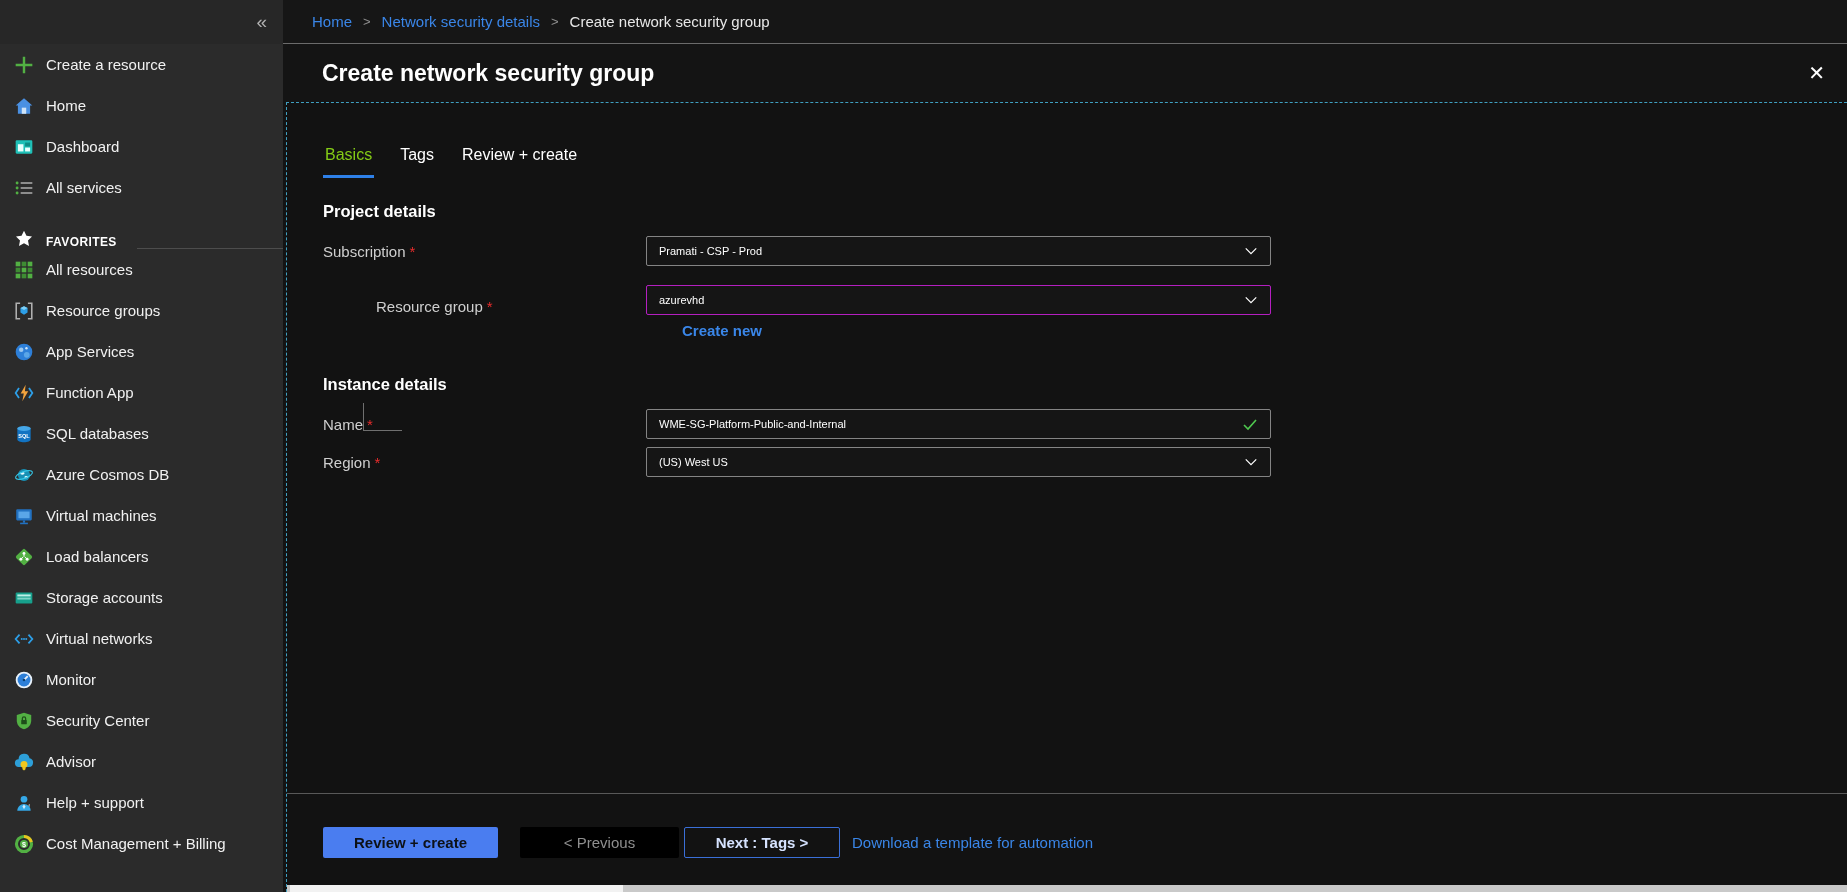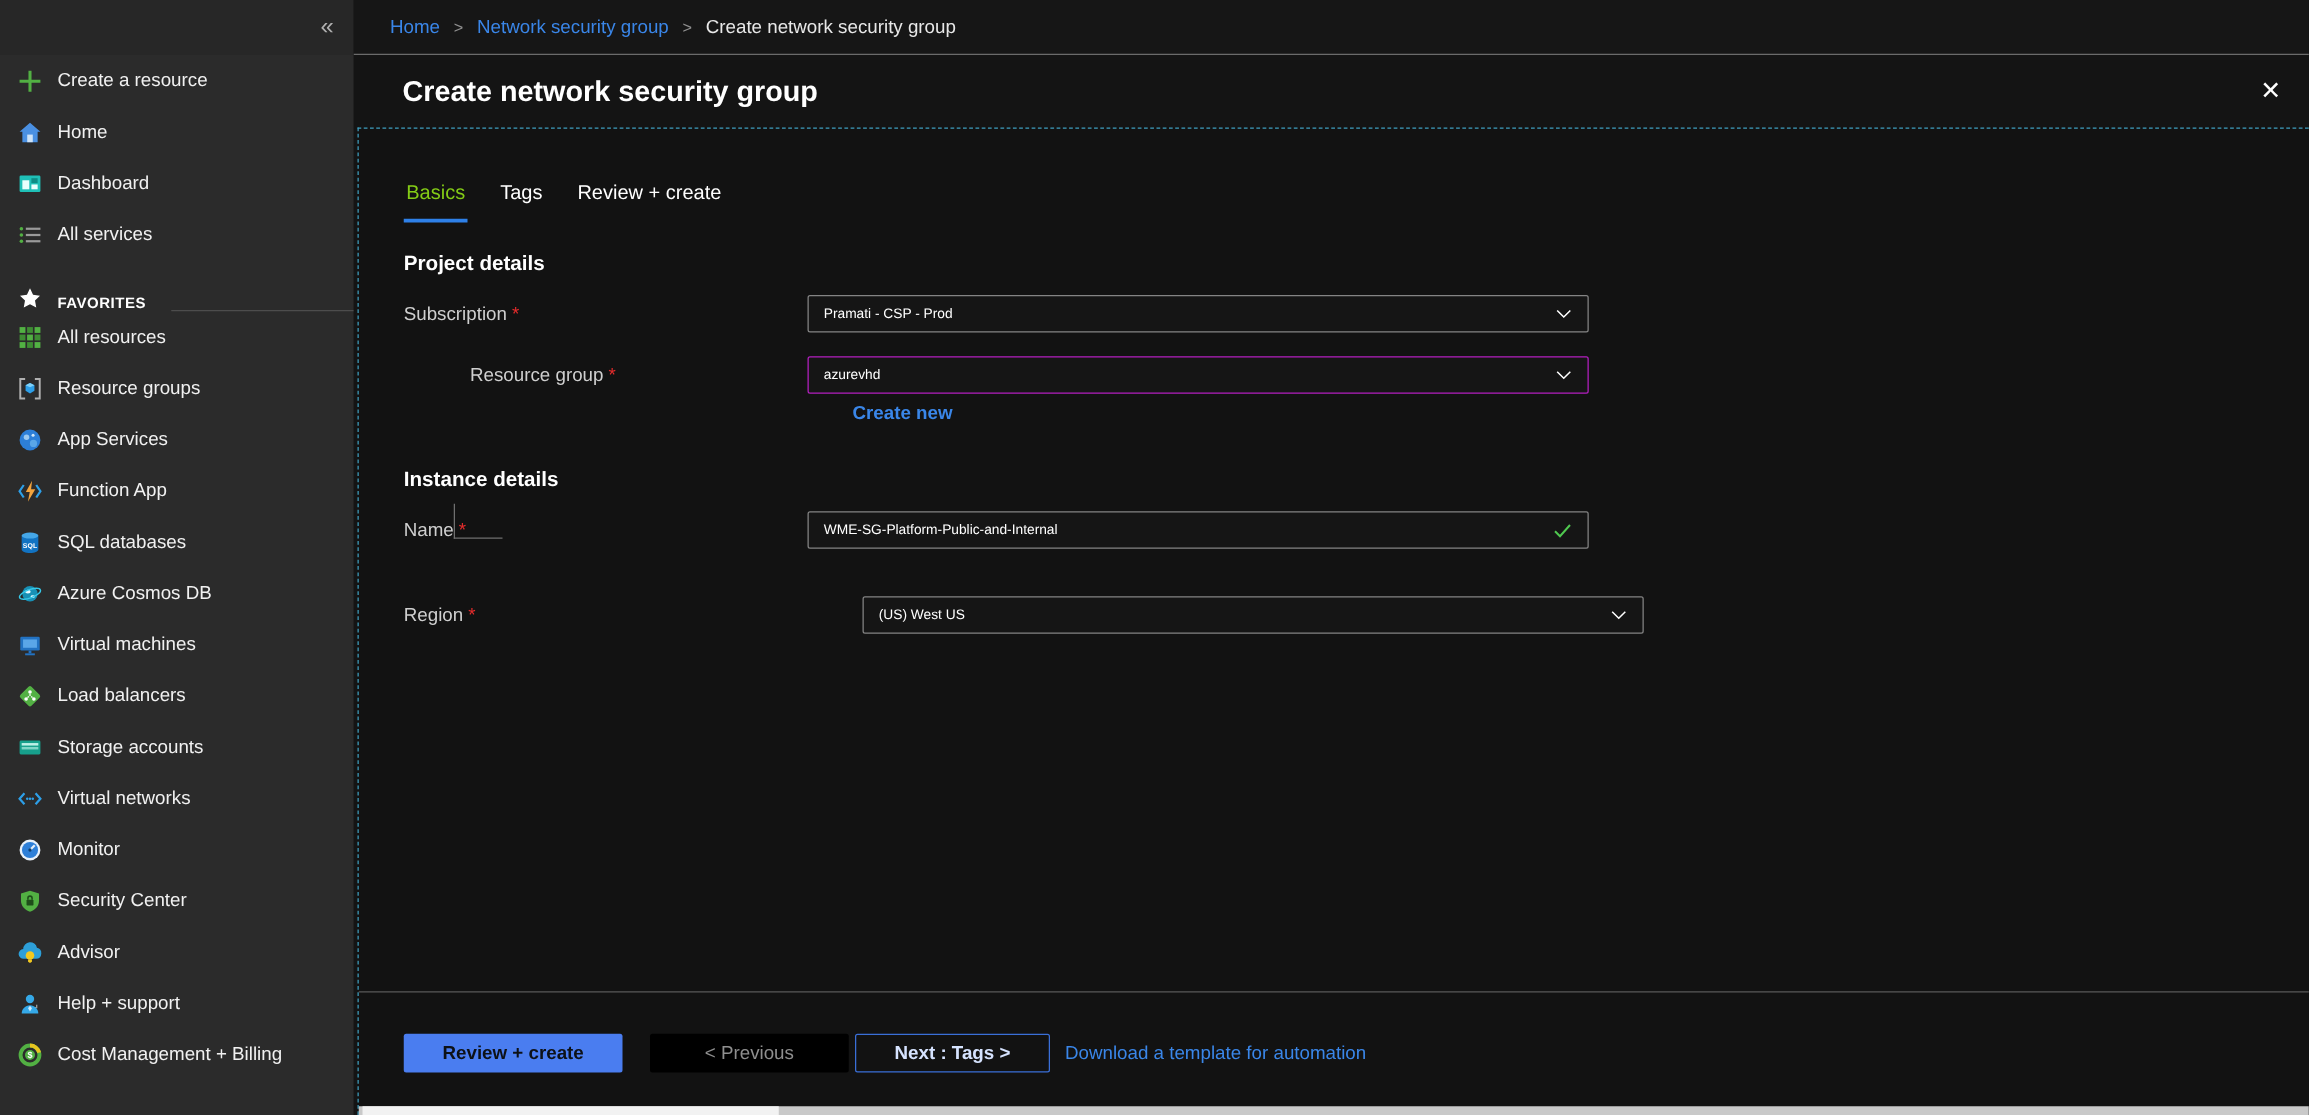--- a/index.html
+++ b/index.html
@@ -32,22 +32,22 @@
   
   .panel{position:absolute;top:102px;left:3px;right:0;bottom:0;
     border-top:1px dashed #3f9fc0;border-left:1px dashed #3f9fc0;background:#121212;}
   .panel-inner{padding-left:36px;}
   .tabs{display:flex;gap:24px;margin-top:43px;}
   .tab{font-size:16px;color:#ffffff;padding:0 2px 11px;cursor:pointer;border-bottom:3px solid transparent;}
   .tab.active{color:#84cc16;border-bottom-color:#2e80e8;}
   .section-heading{font-size:16.5px;font-weight:700;color:#ffffff;margin-top:24px;}
   .section-heading.second{margin-top:36px;}
   .form-row{display:flex;align-items:center;margin-top:15px;position:relative;}
-  .form-row.rg{margin-top:19px;}
-  .form-row.region{margin-top:38px;gap:44px;}
+  .form-row.rg{margin-top:19px;align-items:flex-end;}
+  .form-row.region{margin-top:8px;}
   .form-label{width:323px;font-size:15px;color:#cfcfcf;}
   .form-label.indent{padding-left:53px;box-sizing:border-box;}
   .required{color:#e62c2c;margin-left:4px;}
   .control{width:625px;height:30px;box-sizing:border-box;background:#151515;
     border:1px solid #848484;border-radius:2px;display:flex;align-items:center;
     justify-content:space-between;padding:0 12px;font-size:11px;color:#ffffff;cursor:pointer;}
   .control.focus-magenta{border-color:#b41fc0;}
   .ctl-icon{display:flex;align-items:center;}
   .connector{position:absolute;left:40px;top:167px;width:38px;height:27px;
     border-left:1px solid #6f6f6f;border-bottom:1px solid #6f6f6f;}
@@ -288,21 +288,21 @@
         </span>
         <span>Cost Management + Billing</span>
       </div>
     </div>
 </nav>
 
 <div class="main">
   <div class="breadcrumb-bar" id="breadcrumb">
       <a class="crumb-link">Home</a>
       <span class="crumb-sep">&gt;</span>
-      <a class="crumb-link">Network security group</a>
+      <a class="crumb-link">Network security details</a>
       <span class="crumb-sep">&gt;</span>
       <span class="crumb-current">Create network security group</span>
     </div>
 
   <div class="title-bar">
     <div class="page-title">Create network security group</div>
     <div class="close-btn">✕</div>
   </div>
 
   <div class="panel">

